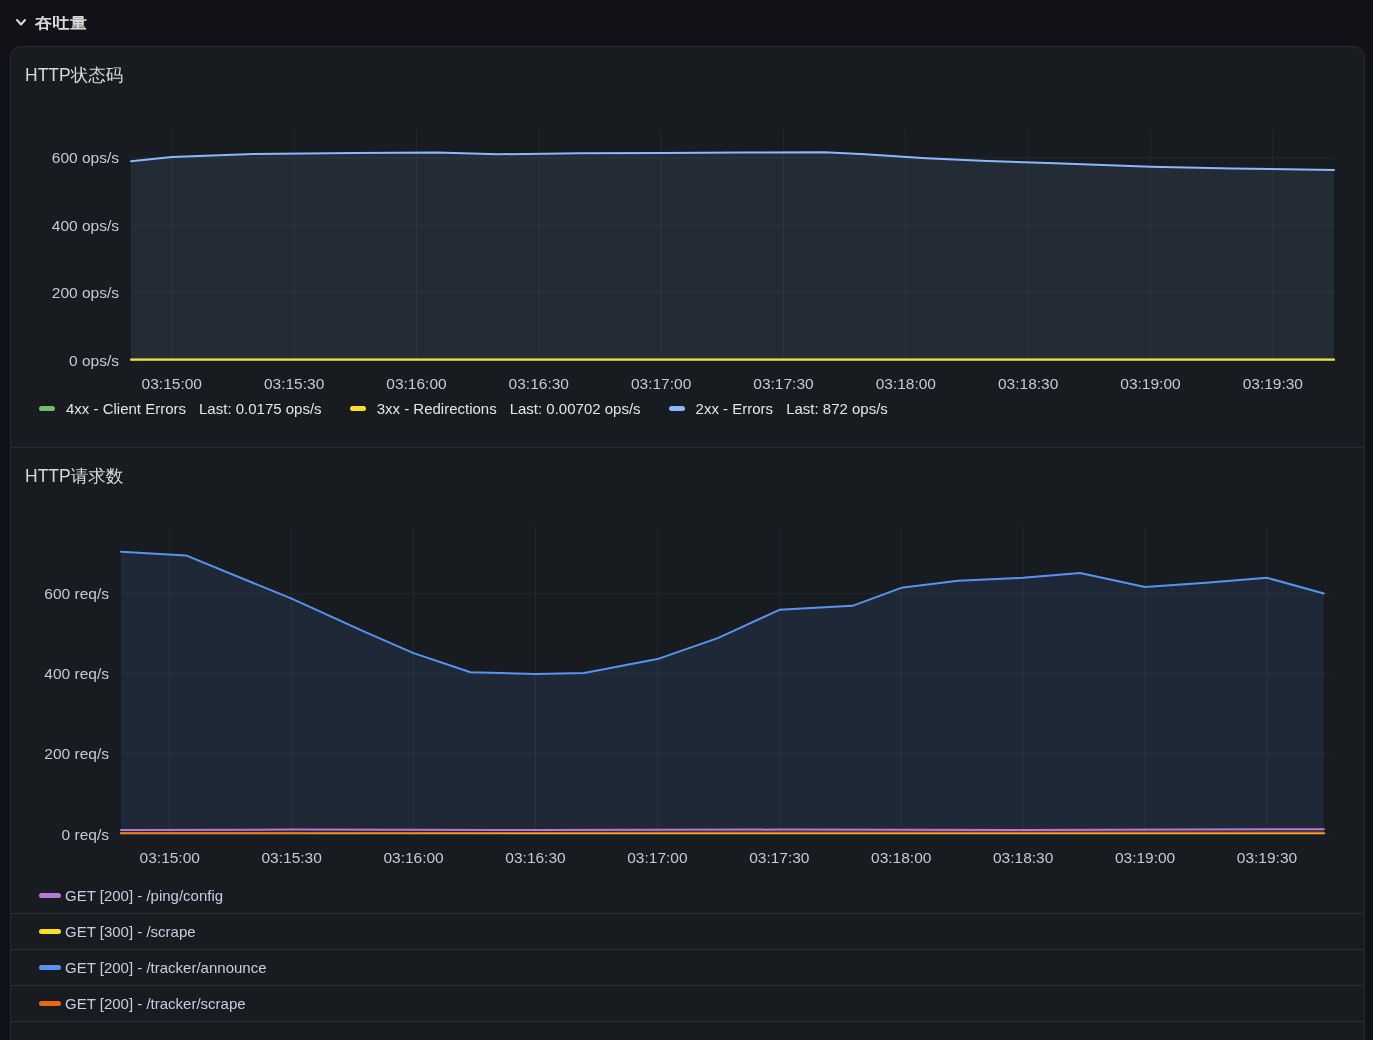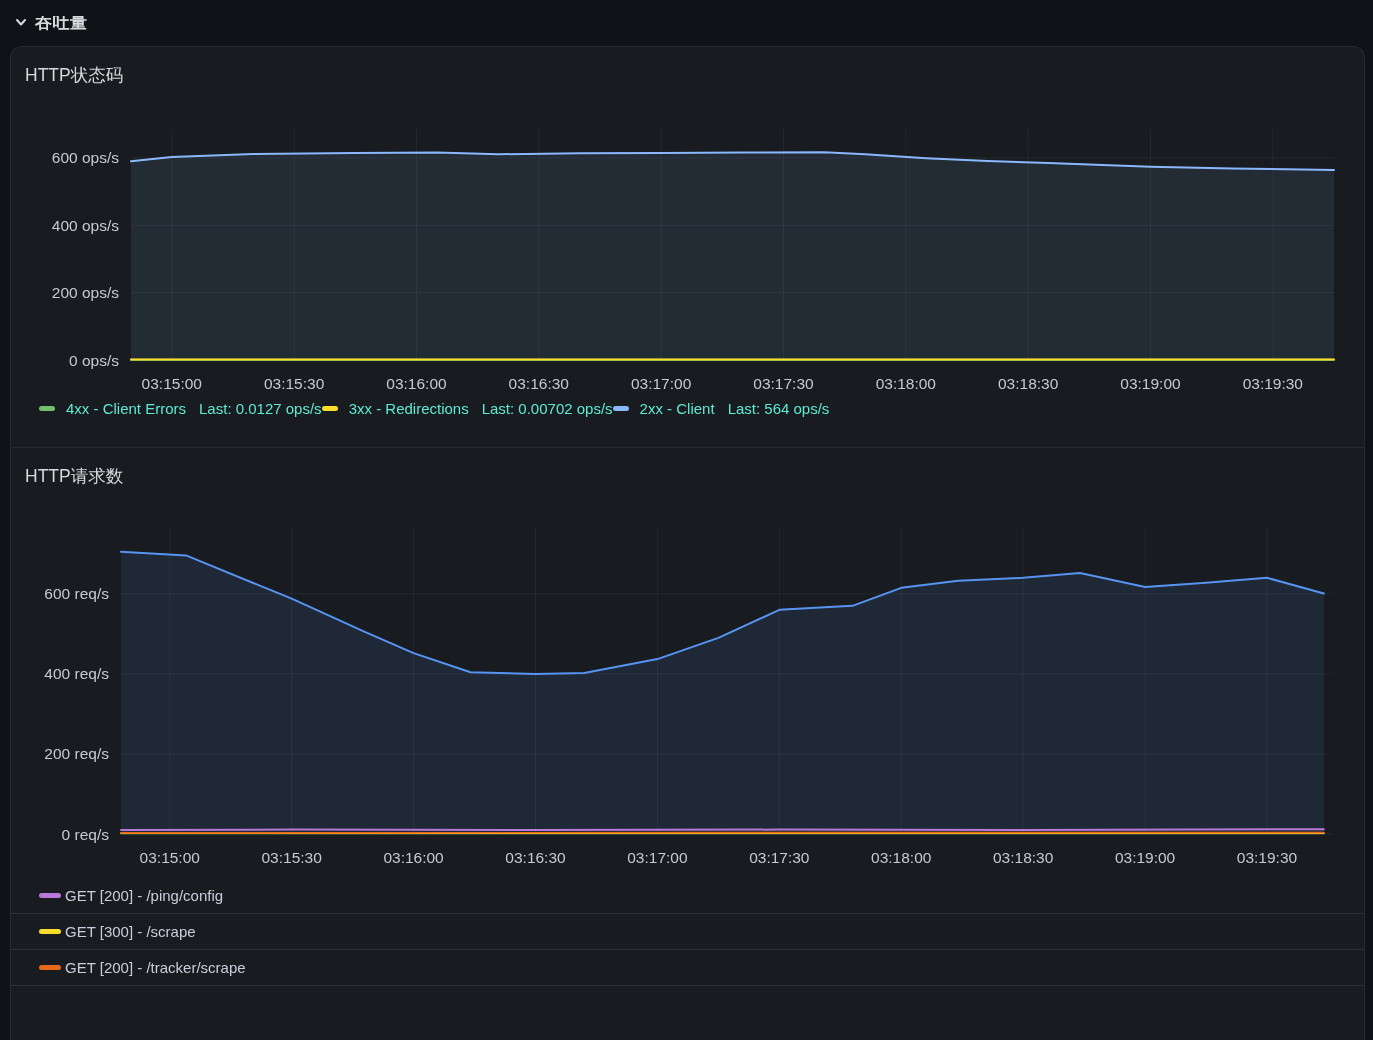--- a/index.html
+++ b/index.html
@@ -10,21 +10,21 @@
   .row-header .chev{display:flex;align-items:center;color:#D8D9DA;}
   .row-header .rh-title{font-size:17px;font-weight:700;color:#D8D9DA;letter-spacing:.5px;}
   .panel{position:absolute;left:10px;width:1355px;background:#181B1F;
          border:1px solid rgba(204,204,220,0.09);border-radius:2px;box-sizing:border-box;}
   .panel-1{top:30px;height:492px;border-radius:12px;}
   .panel-2{top:431px;height:625px;}
   .panel-title{position:absolute;left:14px;top:16px;margin:0;font-size:17.5px;font-weight:500;
                color:#D8D9DA;cursor:pointer;}
   .chart-wrap{position:absolute;left:0;}
   .legend-inline{position:absolute;left:28px;top:353px;display:flex;align-items:center;
-                 font-size:15px;color:#5eead4;white-space:nowrap;}
+                 gap:28px;font-size:15px;color:#e5e5e5;white-space:nowrap;}
   .li-item{display:flex;align-items:center;gap:11px;cursor:pointer;}
   .swatch{display:inline-block;width:16px;height:4.5px;border-radius:3px;}
   .li-last{margin-left:2px;}
   .legend-list{position:absolute;left:0;top:430px;width:100%;font-size:15px;color:#CCCCDC;}
   .ll-row{display:flex;align-items:center;gap:4px;height:35px;padding-left:28px;
           border-bottom:1px solid rgba(204,204,220,0.12);cursor:pointer;}
   .ll-swatch{display:inline-block;width:22px;height:5px;border-radius:3px;}
   svg text{font-family:"Liberation Sans","DejaVu Sans",sans-serif;}
 </style>
 </head>
@@ -76,31 +76,31 @@
           <text x="894.8135593220338" y="282" text-anchor="middle" font-size="15.5" fill="#C8C9D3">03:18:00</text>
           <text x="1017.1525423728814" y="282" text-anchor="middle" font-size="15.5" fill="#C8C9D3">03:18:30</text>
           <text x="1139.4915254237287" y="282" text-anchor="middle" font-size="15.5" fill="#C8C9D3">03:19:00</text>
           <text x="1261.8305084745764" y="282" text-anchor="middle" font-size="15.5" fill="#C8C9D3">03:19:30</text>
         </svg>
     </div>
     <div class="legend-inline" id="legend0">
         <div class="li-item">
           <span class="swatch" style="background: rgb(115, 191, 105);"></span>
           <span>4xx - Client Errors</span>
-          <span class="li-last">Last: 0.0127 ops/s</span>
+          <span class="li-last">Last: 0.0175 ops/s</span>
         </div>
         <div class="li-item">
           <span class="swatch" style="background: rgb(250, 222, 42);"></span>
           <span>3xx - Redirections</span>
           <span class="li-last">Last: 0.00702 ops/s</span>
         </div>
         <div class="li-item">
           <span class="swatch" style="background: rgb(138, 184, 255);"></span>
-          <span>2xx - Client</span>
-          <span class="li-last">Last: 564 ops/s</span>
+          <span>2xx - Errors</span>
+          <span class="li-last">Last: 872 ops/s</span>
         </div>
       </div>
   </section>
 
   <section class="panel panel-2">
     <h2 class="panel-title">HTTP请求数</h2>
     <div class="chart-wrap" style="top:64px;">
       <svg id="chart1" width="1353" height="360">
           <path d="M110,39.81616688396349 L175.0201342281879,43.41851368970015 L280.67785234899327,86.64667535853977 L353.82550335570465,119.86831812255542 L402.59060402684565,141.08213820078228 L459.4832214765101,160.29465449804434 L524.5033557046979,161.89569752281616 L573.2684563758389,161.09517601043027 L646.4161073825504,147.08604954367664 L707.3724832214765,125.8722294654498 L768.3288590604027,97.85397653194264 L808.9664429530202,95.45241199478488 L841.4765100671141,93.85136897001306 L890.241610738255,75.83963494132985 L947.1342281879195,68.63494132985659 L1012.1543624161075,65.83311603650588 L1069.0469798657718,61.02998696219032 L1134.0671140939598,75.03911342894392 L1195.023489932886,70.63624511082136 L1255.979865771812,65.83311603650588 L1312.8724832214766,81.44328552803131 L1312.8724832214766,322 L110,322 Z" fill="#5794F2" fill-opacity="0.11"></path>
           <line x1="110" x2="1321" y1="322" y2="322" stroke="rgba(204,204,220,0.07)" stroke-width="1"></line>
@@ -141,19 +141,23 @@
     <div class="legend-list" id="legend1">
         <div class="ll-row">
           <span class="ll-swatch" style="background: rgb(184, 119, 217);"></span>
           <span>GET [200] - /ping/config</span>
         </div>
         <div class="ll-row">
           <span class="ll-swatch" style="background: rgb(250, 222, 42);"></span>
           <span>GET [300] - /scrape</span>
         </div>
         <div class="ll-row">
+          <span class="ll-swatch" style="background: rgb(87, 148, 242);"></span>
+          <span>GET [200] - /tracker/announce</span>
+        </div>
+        <div class="ll-row">
           <span class="ll-swatch" style="background: rgb(232, 104, 26);"></span>
           <span>GET [200] - /tracker/scrape</span>
         </div>
       </div>
   </section>
 
 </div>
 
 </body></html>

